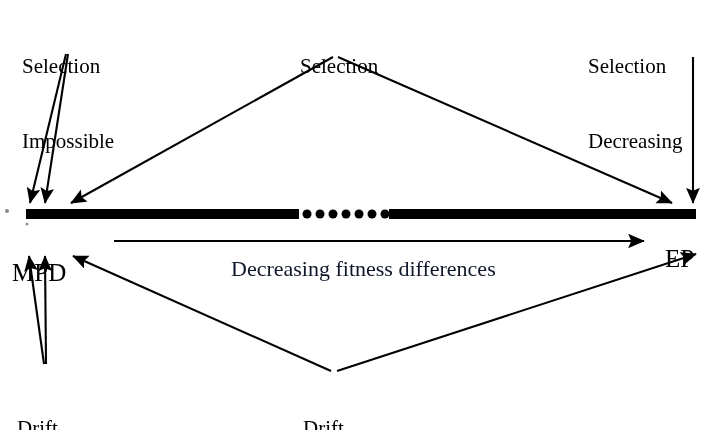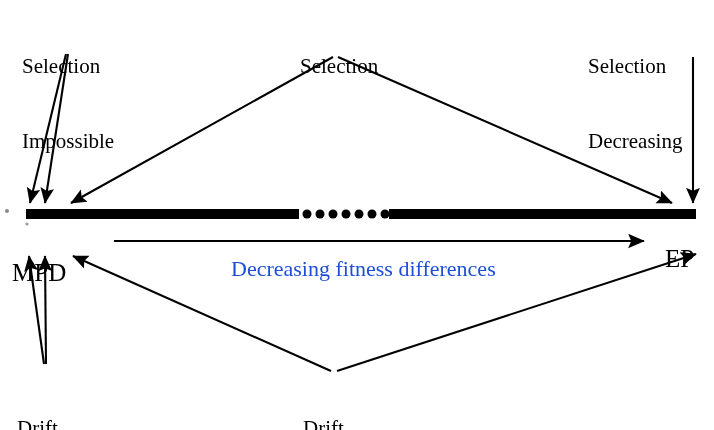--- a/index.html
+++ b/index.html
@@ -35,21 +35,21 @@
   .endpoint-label {
     position: absolute;
     color: #000000;
     font-family: "Liberation Serif", "DejaVu Serif", serif;
     font-size: 25px;
     line-height: 26px;
     white-space: pre;
   }
   .axis-caption {
     position: absolute;
-    color: #1d4ed8;
+    color: #0f172a;
     font-family: "Liberation Serif", "DejaVu Serif", serif;
     font-size: 22px;
     line-height: 24px;
     white-space: pre;
   }
   .l-sel-nec { left: 22px; top: 4px; }
   .l-sel-pos { left: 300px; top: 4px; }
   .l-sel-imp { left: 588px; top: 4px; }
   .l-drift-imp { left: 17px; top: 366px; }
   .l-drift-pos { left: 303px; top: 366px; }

